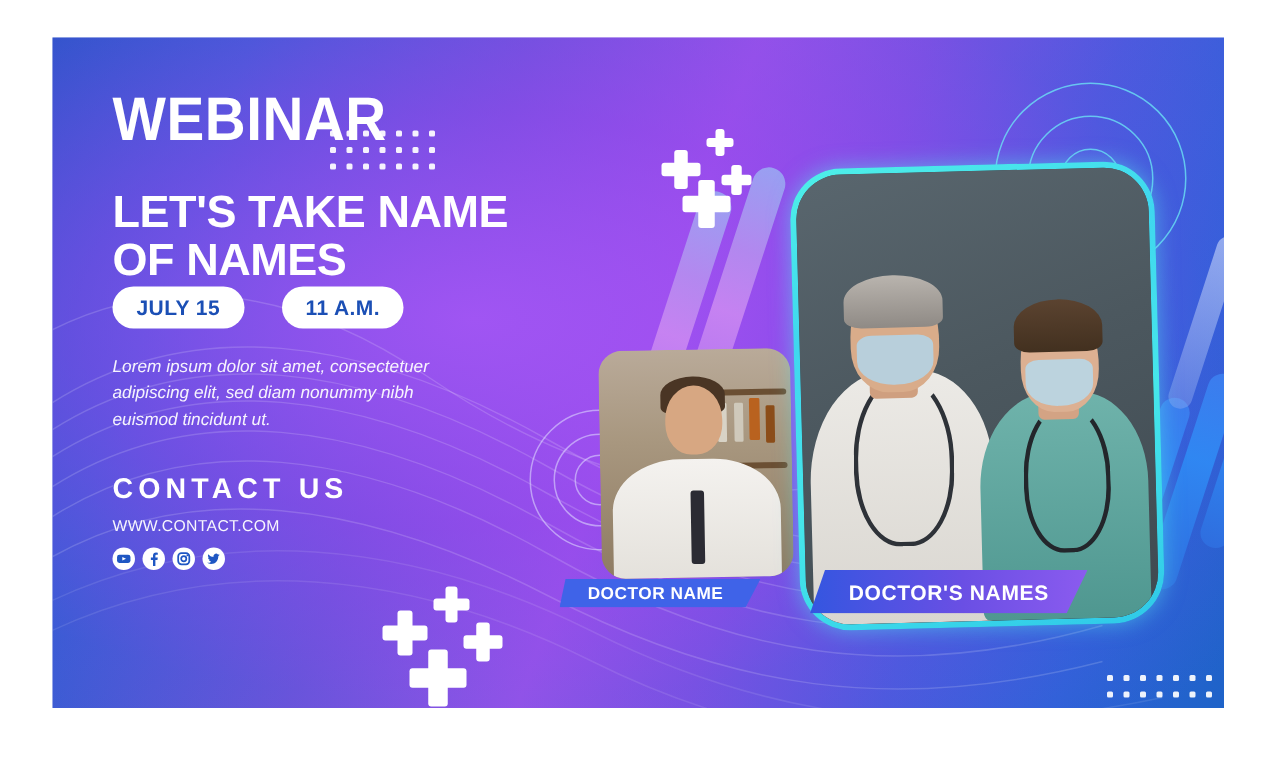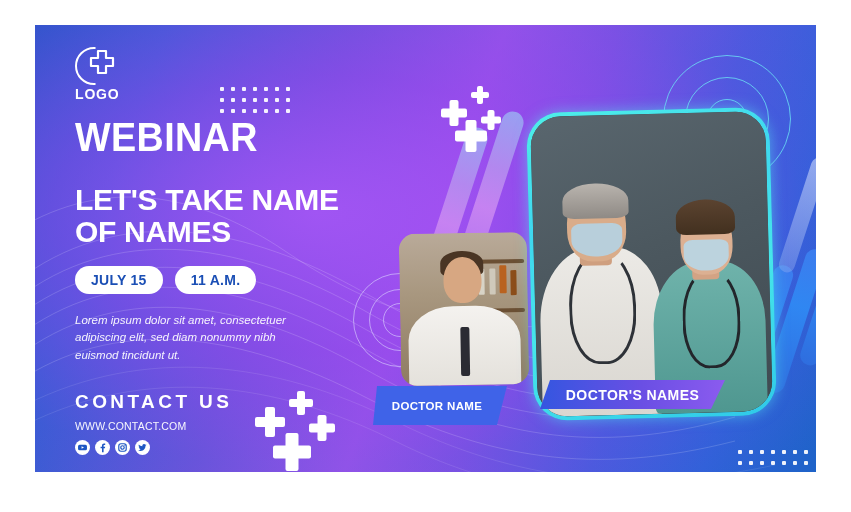--- a/index.html
+++ b/index.html
@@ -125,21 +125,21 @@
     line-height:1;margin-top:14px;
     transform:scaleX(.92);transform-origin:left center;
   }
 
   #headline{
     margin-top:26px;font-size:30px;font-weight:700;line-height:1.06;
     letter-spacing:-.01em;
   }
   #headline div{white-space:nowrap;}
 
-  .badges{margin-top:18px;display:flex;gap:12px;}
+  .badges{margin-top:1px;display:flex;gap:25px;}
   .badge{
     background:#fff;color:#1b4fb5;
     font-size:14px;font-weight:700;letter-spacing:.02em;
     padding:6px 16px;border-radius:20px;
     display:inline-block;
   }
 
   #para{
     margin-top:18px;font-size:11.5px;line-height:1.55;
     color:rgba(255,255,255,.93);width:230px;font-style:italic;
@@ -272,21 +272,21 @@
   }
 
   
   .ribbon{
     position:absolute;
     color:#fff;font-weight:700;
     display:flex;align-items:center;justify-content:center;
     white-space:nowrap;
   }
   #ribbon-small{
-    left:338px;top:361px;width:128px;height:39px;
+    left:338px;top:361px;width:128px;height:19px;
     font-size:11.5px;letter-spacing:.03em;
     background:linear-gradient(90deg,#3f63e8 0%,#3f63e8 100%);
     clip-path:polygon(4px 0,100% 0,calc(100% - 10px) 100%,0 100%);
     padding-right:6px;
   }
   #ribbon-main{
     left:505px;top:355px;width:185px;height:29px;
     font-size:14px;letter-spacing:.03em;
     background:linear-gradient(90deg,#3456e0 0%,#6a4fe4 55%,#8b5bef 100%);
     clip-path:polygon(10px 0,100% 0,calc(100% - 14px) 100%,0 100%);
@@ -387,31 +387,20 @@
   </div>
   <div class="plusgroup" id="plus-bottom">
     <span class="plus p1"></span>
     <span class="plus p2"></span>
     <span class="plus p3"></span>
     <span class="plus p4"></span>
   </div>
 
   <div id="content">
 
-    <div class="logo-row">
-      <div class="logo-mark">
-        <div class="logo-circle"></div>
-        <div class="logo-cross">
-          <svg width="30" height="30" viewBox="0 0 30 30" aria-hidden="true">
-            <path d="M11 2 h8 v7 h7 v8 h-7 v7 h-8 v-7 h-7 v-8 h7 z" fill="none" stroke="#ffffff" stroke-width="2.2" stroke-linejoin="round"></path>
-          </svg>
-        </div>
-      </div>
-      <div class="logo-text">LOGO</div>
-    </div>
 
     <div id="webinar">WEBINAR</div>
 
     <div id="headline">
       <div>LET'S TAKE NAME</div>
       <div>OF NAMES</div>
     </div>
 
     <div class="badges">
       <span class="badge">JULY 15</span>

